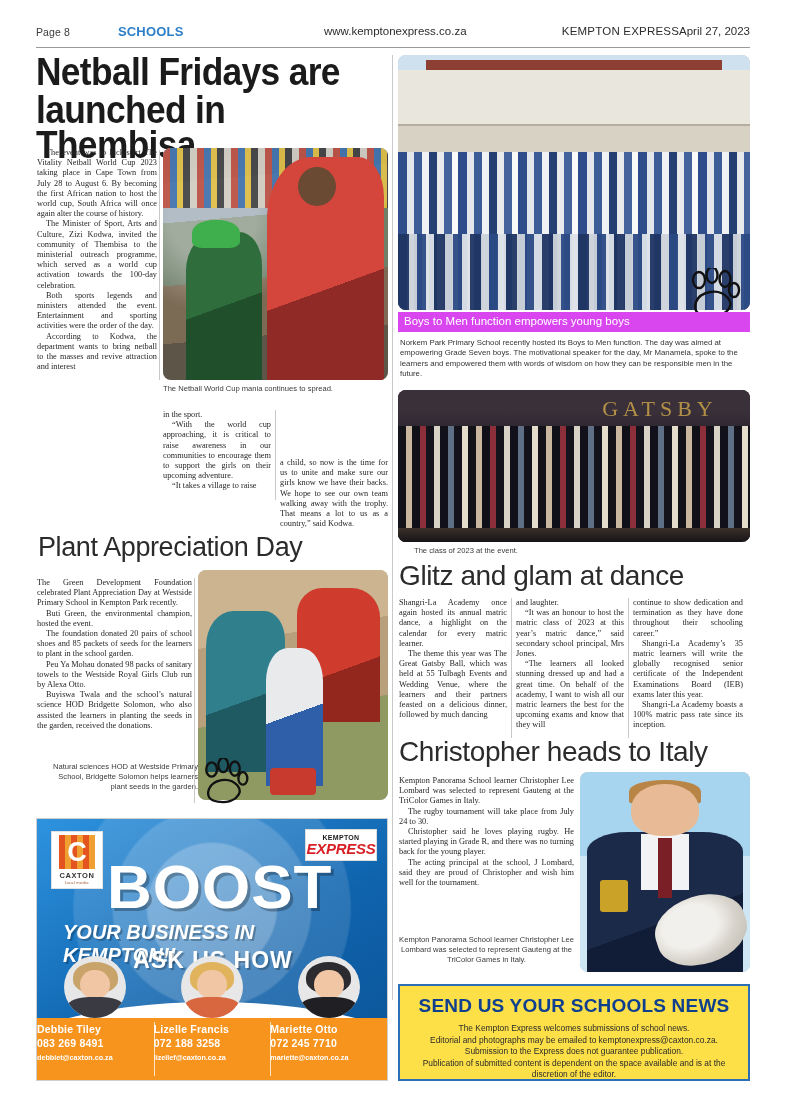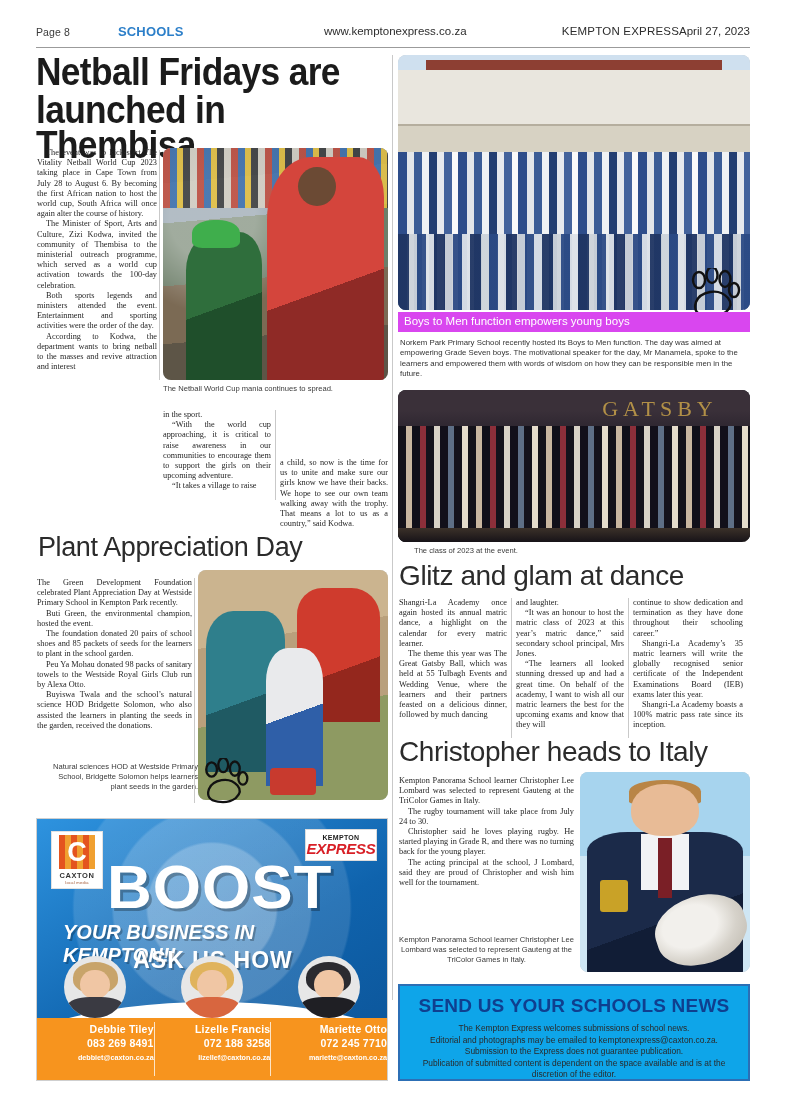--- a/index.html
+++ b/index.html
@@ -165,28 +165,28 @@
   #boost-ad .line2 { position:absolute; left:26px; top:102px; width:300px; text-align:left; font-size:20px; font-weight:bold;
      font-style:italic; color:#fff; text-shadow:2px 2px 0 rgba(0,0,0,.25); }
   #boost-ad .line3 { position:absolute; left:26px; top:128px; width:300px; text-align:center; font-size:23px; font-weight:bold;
      color:#fff; text-shadow:2px 2px 0 rgba(0,0,0,.25); letter-spacing:1px; }
   .agent-row { position:absolute; left:0; bottom:62px; width:100%; display:flex; justify-content:space-around; }
   .agent-face { width:62px; height:62px; border-radius:50%; background:#e7e7e7; overflow:hidden; position:relative; }
   .agent-face .h { position:absolute; left:14%; top:10%; width:72%; height:50%; border-radius:50% 50% 42% 42%; }
   .agent-face .f { position:absolute; left:26%; top:22%; width:48%; height:48%; border-radius:48%; background:#f0c6a4; }
   .agent-face .b { position:absolute; left:6%; bottom:0; width:88%; height:34%; border-radius:40% 40% 0 0; }
   .contact-strip { position:absolute; left:0; bottom:0; width:100%; height:62px; background:#f7941e; display:flex; }
-  .contact-cell { flex:1; text-align:right; color:#fff; padding-top:5px; position:relative; }
+  .contact-cell { flex:1; text-align:left; color:#fff; padding-top:5px; position:relative; }
   .contact-cell + .contact-cell:before { content:""; position:absolute; left:0; top:4px; bottom:4px; width:1px; background:rgba(255,255,255,.75); }
   .contact-cell .nm { font-size:10.5px; font-weight:bold; letter-spacing:.2px; }
   .contact-cell .ph { font-size:10.5px; font-weight:bold; margin-top:2px; letter-spacing:.2px; }
   .contact-cell .em { font-size:7.2px; font-weight:bold; margin-top:4px; }
 
   
-  #news-box { position:absolute; left:398px; top:984px; width:352px; height:97px; border:2px solid #2c6fb5; background:#0ea5e9; }
+  #news-box { position:absolute; left:398px; top:984px; width:352px; height:97px; border:2px solid #2c6fb5; background:#fde047; }
   #news-box .nb-title { text-align:center; color:#0f3f8f; font-size:19px; font-weight:bold; letter-spacing:.2px; margin-top:9px; }
   #news-box .nb-body { text-align:center; color:#2a2a2a; font-size:8.4px; line-height:11.5px; margin-top:6px; padding:0 8px; }
 
   
   .col { position:absolute; }
   .divider-v { position:absolute; width:1px; background:#c9c9c9; }
 </style>
 </head>
 <body>
 

